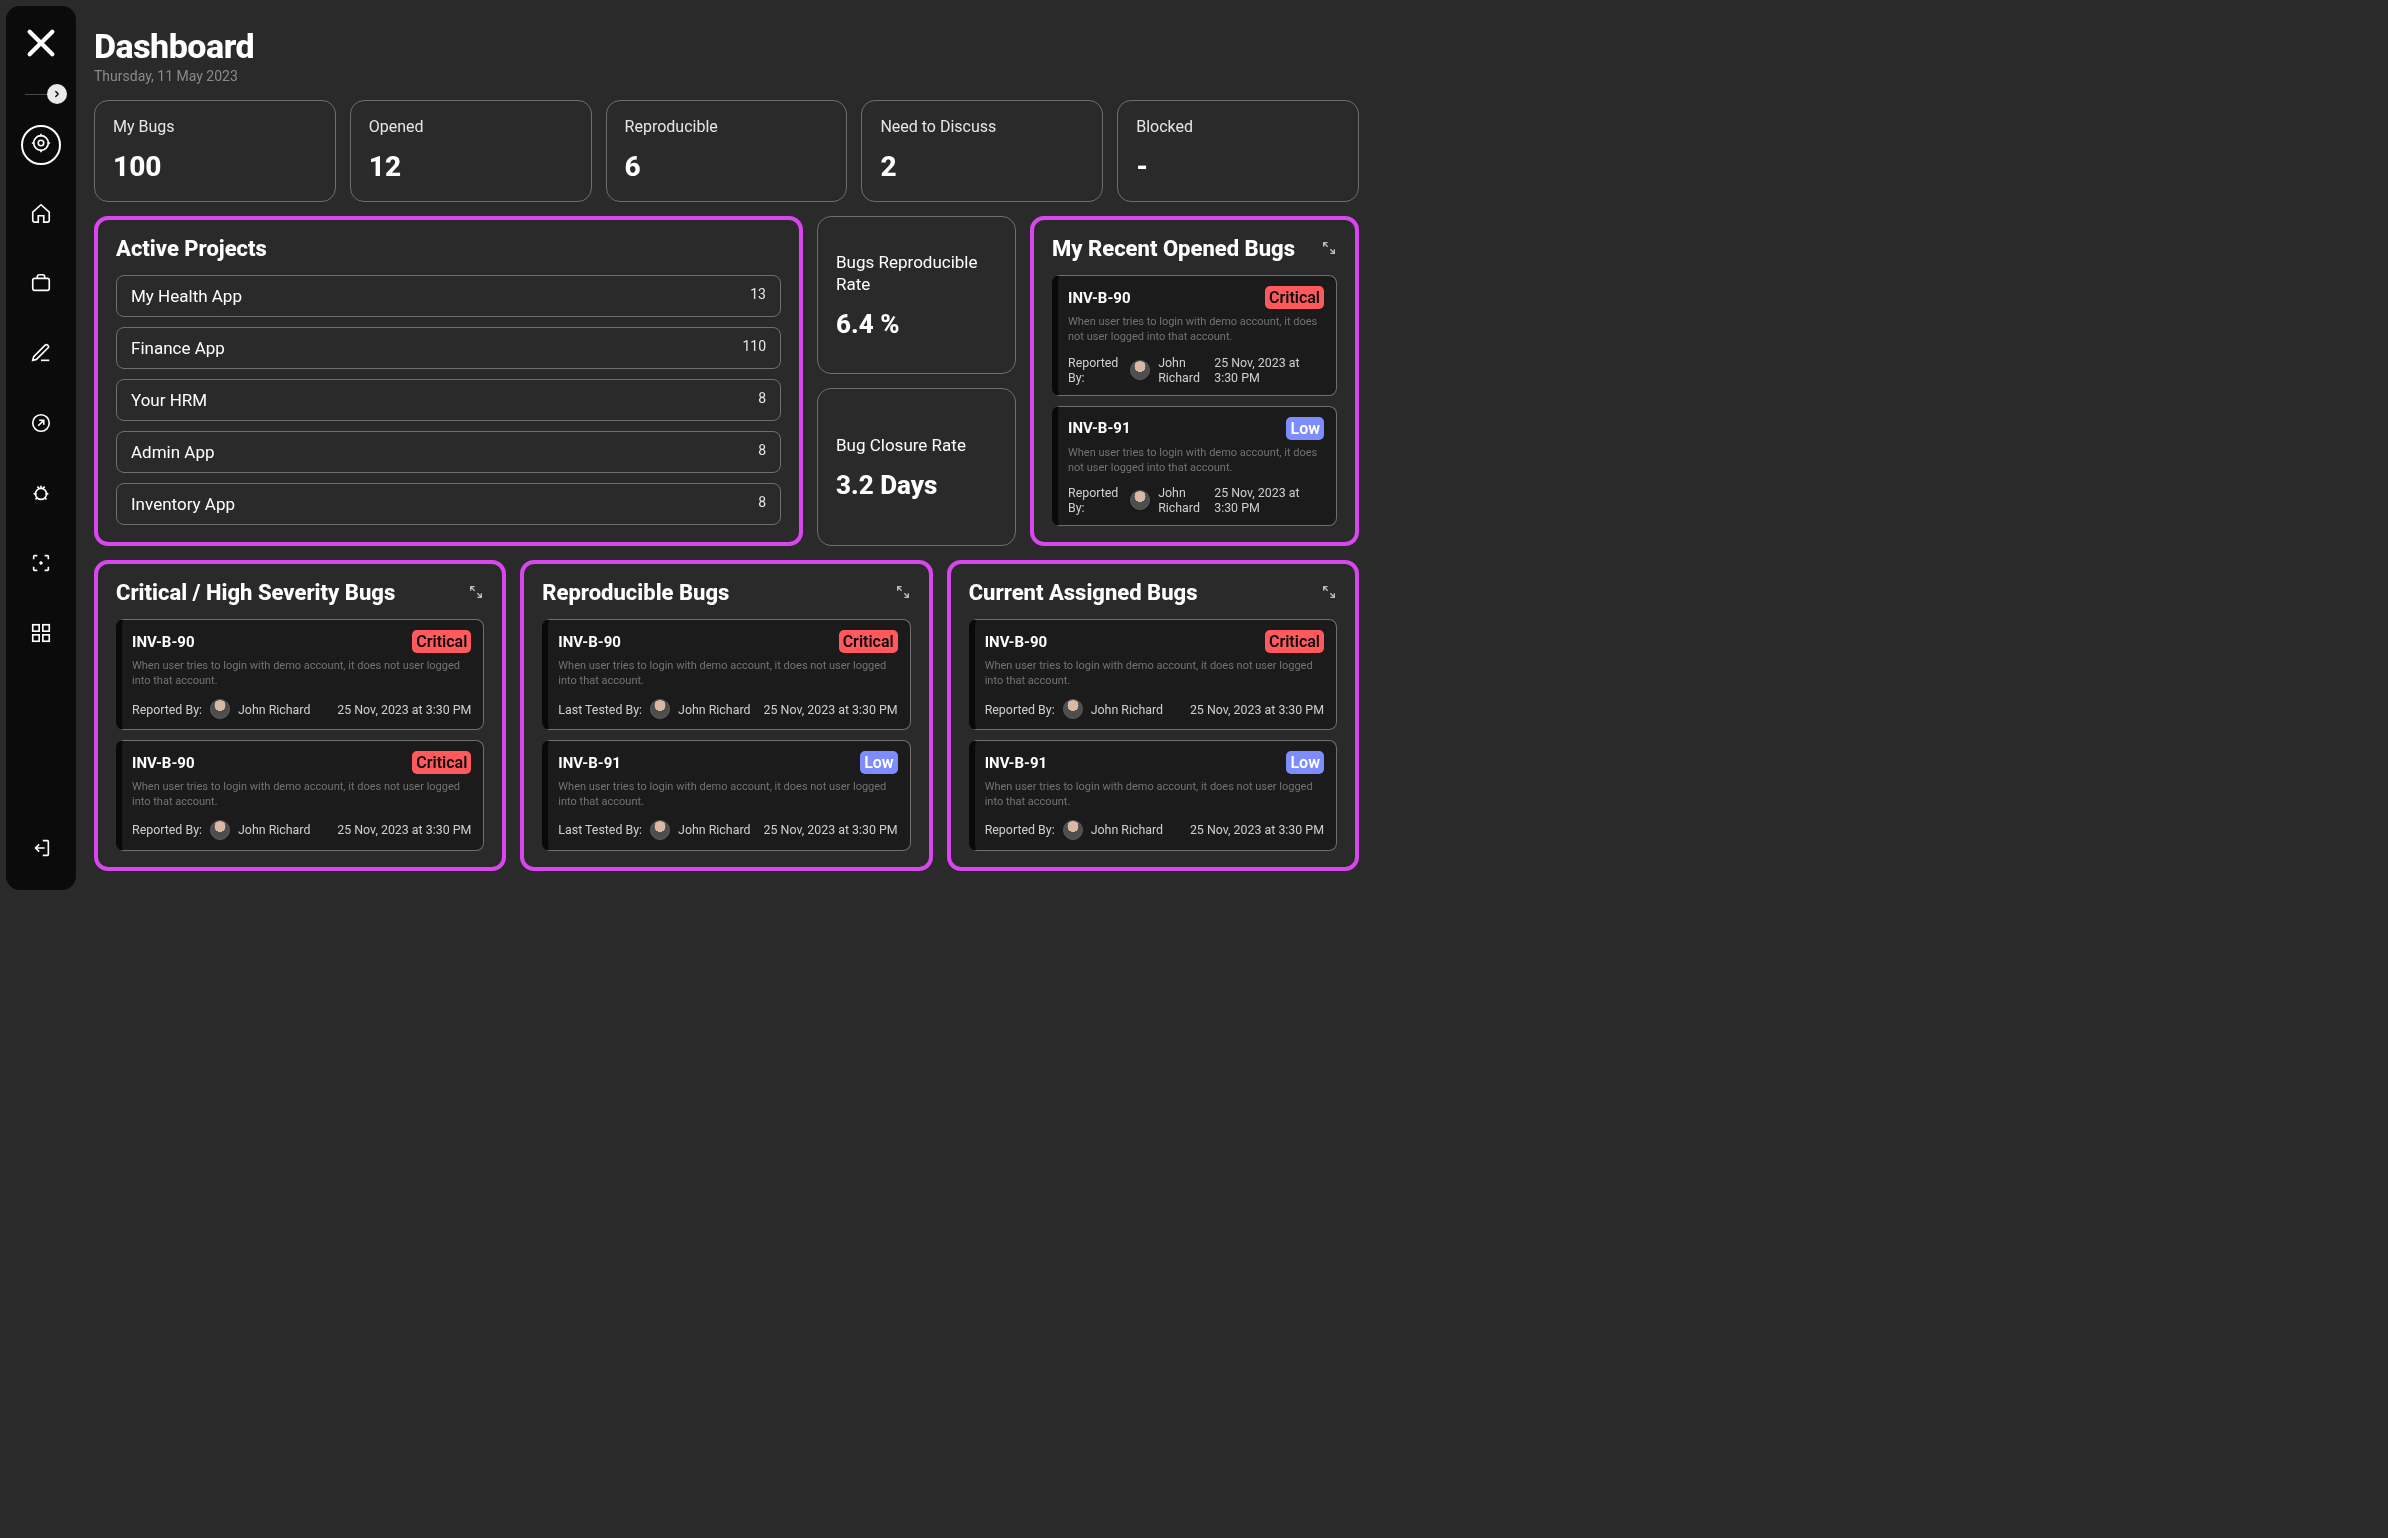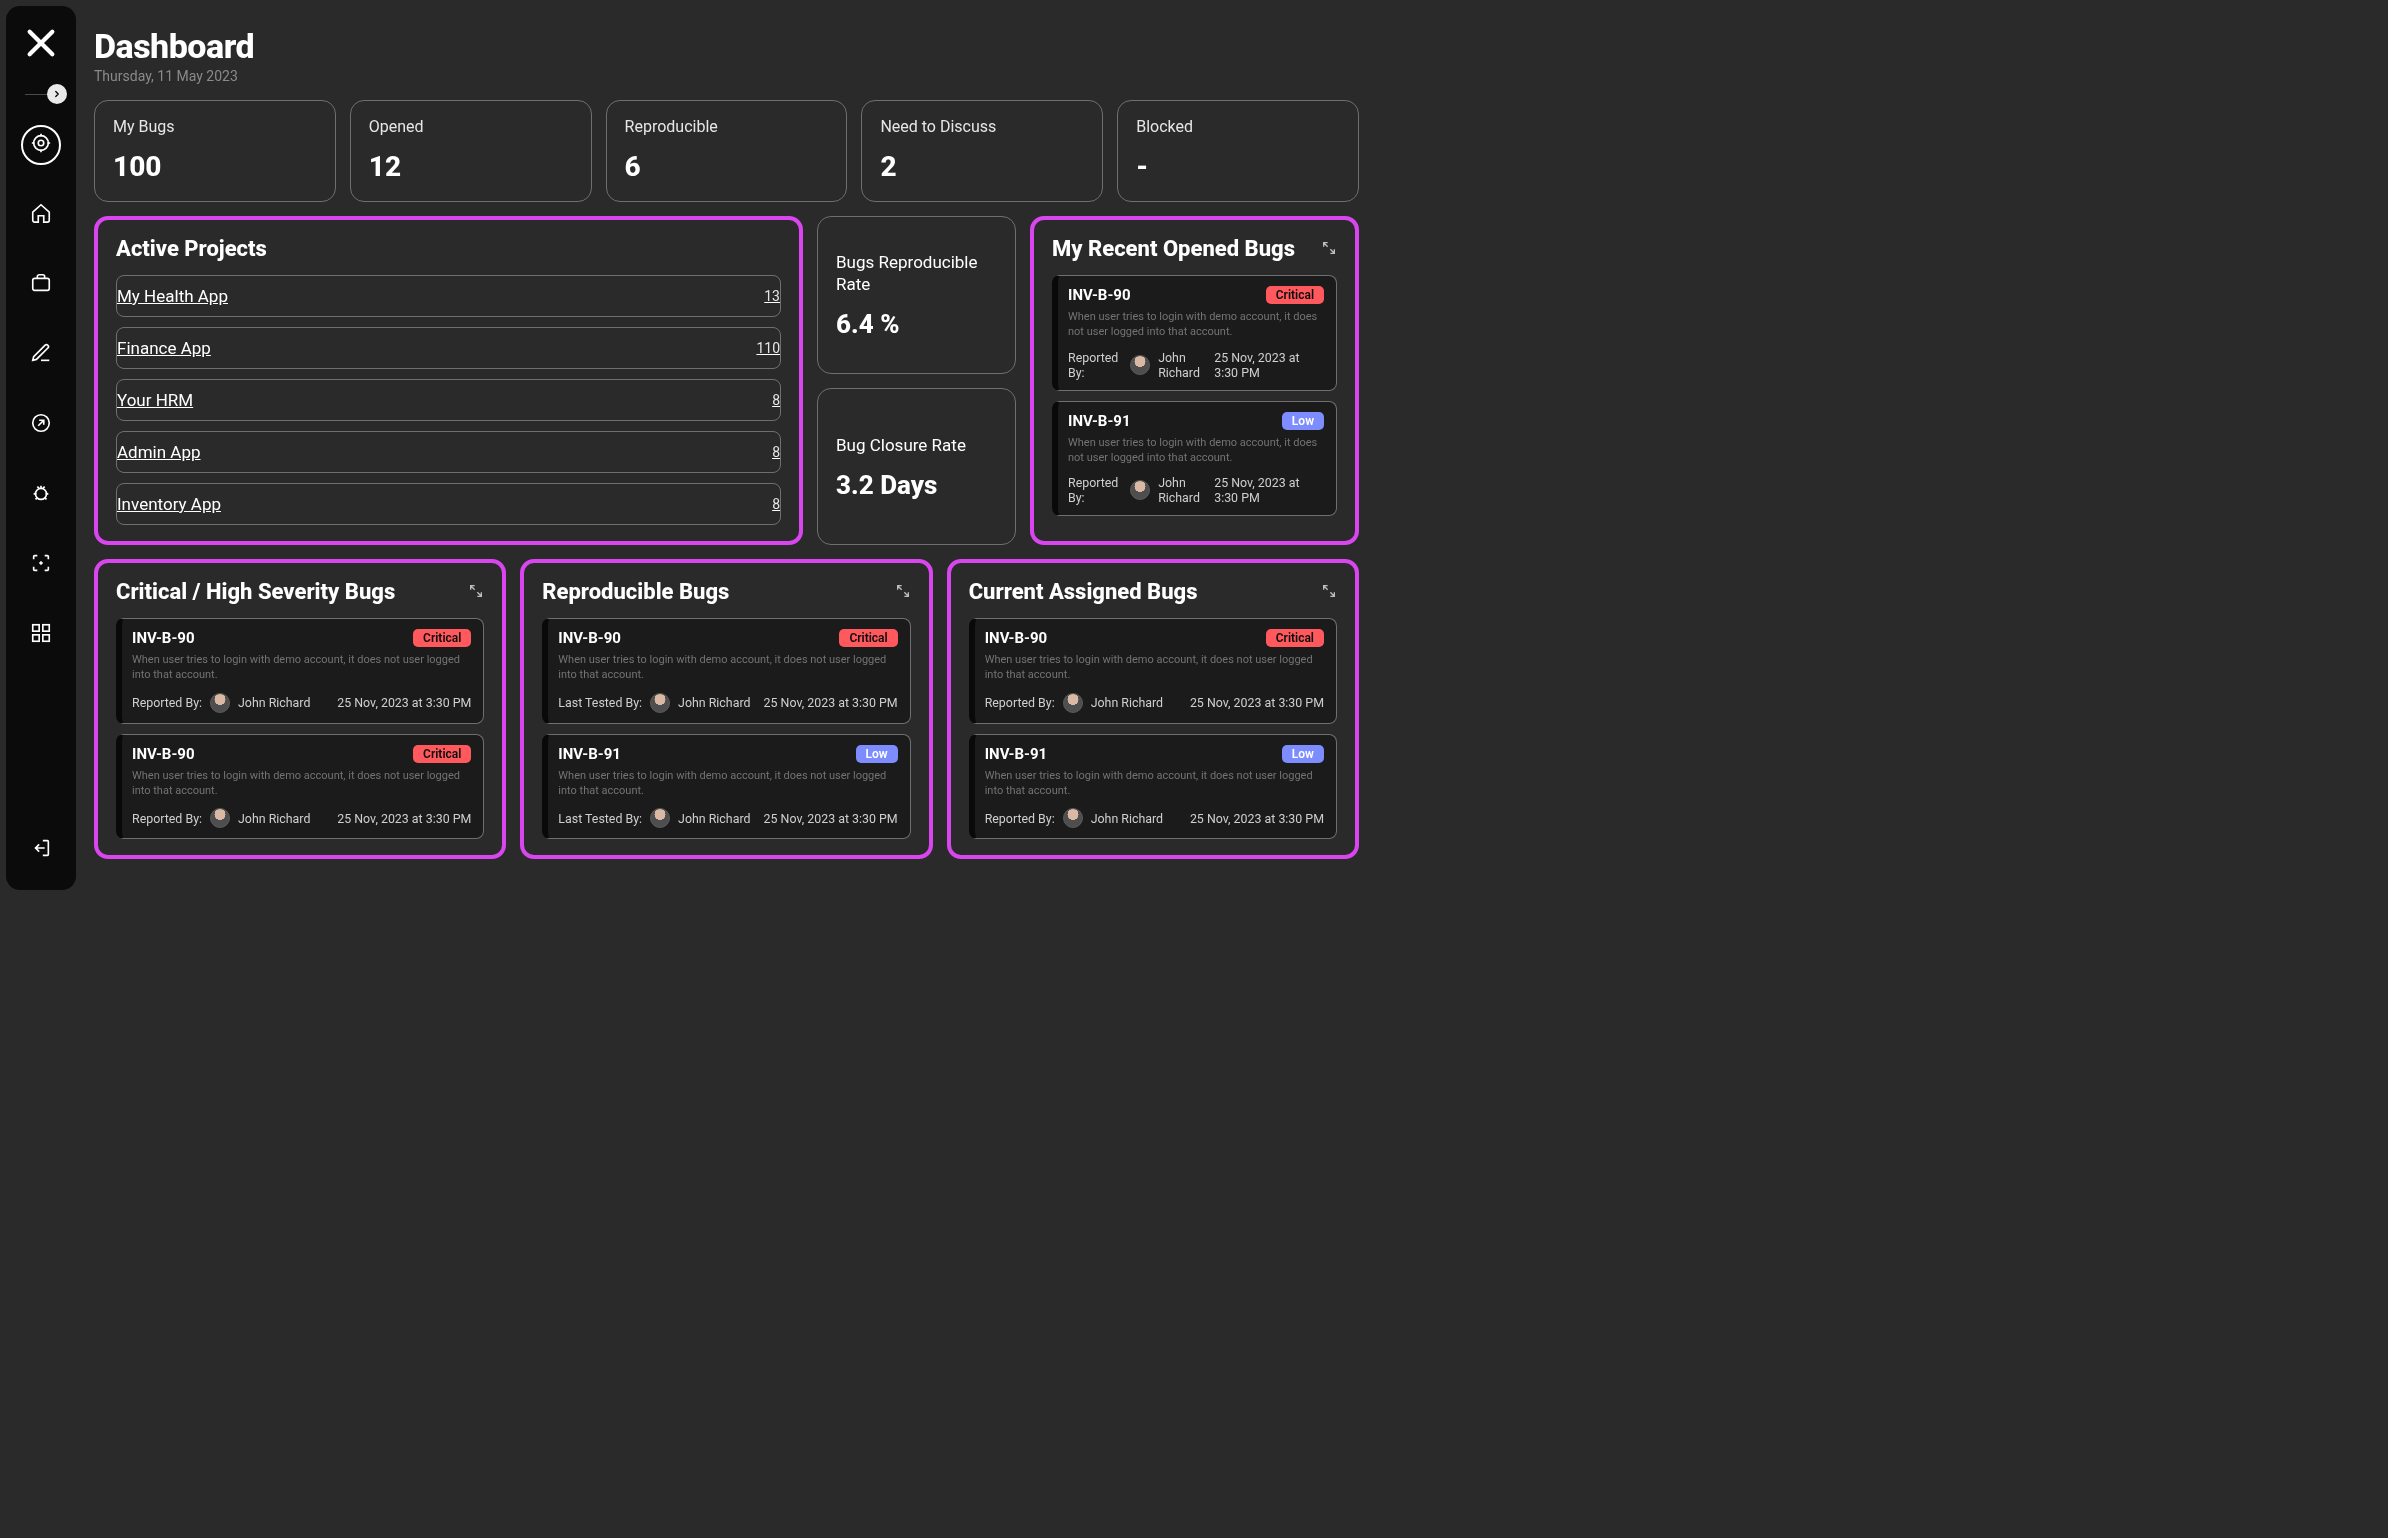--- a/index.html
+++ b/index.html
@@ -126,26 +126,24 @@
     display:flex;
     align-items:center;
     justify-content:space-between;
   }
   .expand-icon { color: #bdbdbd; cursor:pointer; }
   .expand-icon svg { width:16px; height:16px; stroke:currentColor; fill:none; stroke-width:2;}
   .proj-list { display: flex; flex-direction: column; gap: 10px; }
   .proj-item {
     display: flex;
     justify-content: space-between;
-    align-items: center;
     border: 1px solid #6f6f6f;
     border-radius: 8px;
-    padding: 10px 0;
+    padding: 10px 14px;
     font-size: 17px;
-    text-decoration: underline;
   }
   .proj-count { color: #e6e6e6; font-size: 14px; }
   .rate-col {
     width: 199px;
     display: flex;
     flex-direction: column;
     gap: 14px;
   }
   .rate-card {
     border: 1px solid #6f6f6f;
@@ -170,22 +168,22 @@
   }
   .bug-head {
     display: flex;
     justify-content: space-between;
     align-items: center;
     margin-bottom: 6px;
   }
   .bug-id { font-weight: 700; font-size: 15px; }
   .badge {
     border-radius: 5px;
-    padding: 2px 10px;
-    font-size: 12px;
+    padding: 2px 4px;
+    font-size: 16px;
     font-weight: 600;
   }
   .badge.critical { background: #ff595e; color: #0b0b0b; }
   .badge.low { background: #7d8cff; color: #ffffff; }
   .bug-desc {
     font-size: 11px;
     color: #737373;
     line-height: 1.35;
     margin-bottom: 10px;
   }

